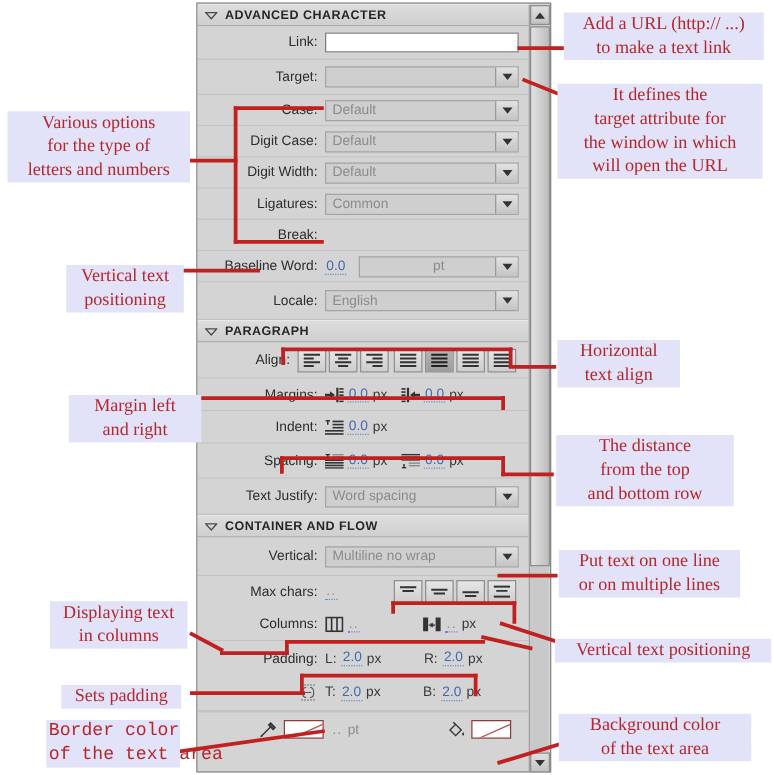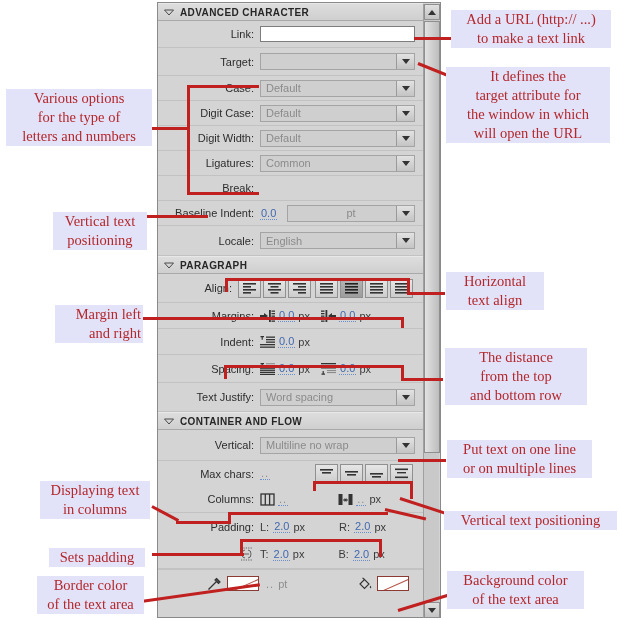--- a/index.html
+++ b/index.html
@@ -296,21 +296,21 @@
             <span class="dn"></span>
           </span>
       </span>
     </div>
 
     <div class="row">
       <span class="lbl">Break:</span>
     </div>
 
     <div class="row">
-      <span class="lbl">Baseline Indent:</span>
+      <span class="lbl">Baseline Word:</span>
       <span class="num">0.0</span>
       <span style="flex:1"></span>
       <span class="select disabled" style="flex:none;width:128px">
         <span class="val" style="width:100%;text-align:center;padding-left:0">pt</span>
         <span class="arrow-box">
             <span class="dn"></span>
           </span>
       </span>
     </div>
 
@@ -733,36 +733,36 @@
   <div class="anno" style="left:6px; top:89px; width:146px;">Various options
 for the type of
 letters and numbers</div>
 
   <div class="anno" style="left:53px; top:212px; width:94px;">Vertical text
 positioning</div>
 
   <div class="anno" style="left:446px; top:272px; width:98px;">Horizontal
 text align</div>
 
-  <div class="anno" style="left:55px; top:305px; width:88px;text-align:right;">Margin left
+  <div class="anno" style="left:55px; top:316px; width:106px;">Margin left
 and right</div>
 
   <div class="anno" style="left:445px; top:348px; width:142px;">The distance
 from the top
 and bottom row</div>
 
   <div class="anno" style="left:447px; top:440px; width:145px;">Put text on one line
 or on multiple lines</div>
 
   <div class="anno" style="left:40px; top:481px; width:110px;">Displaying text
 in columns</div>
 
   <div class="anno" style="left:444px; top:511px; width:173px;">Vertical text positioning</div>
 
   <div class="anno" style="left:49px; top:548px; width:96px;">Sets padding</div>
 
-  <div class="anno" style="left:37px; top:576px; width:107px;">Border color
+  <div class="anno" style="left:37px; top:576px; width:107px;font-family:Liberation Mono, monospace;">Border color
 of the text area</div>
 
-  <div class="anno" style="left:447px; top:571px; width:137px;">Background color
+  <div class="anno" style="left:447px; top:571px; width:154px;">Background color
 of the text area</div>
 
 </div>
 
 </body></html>

